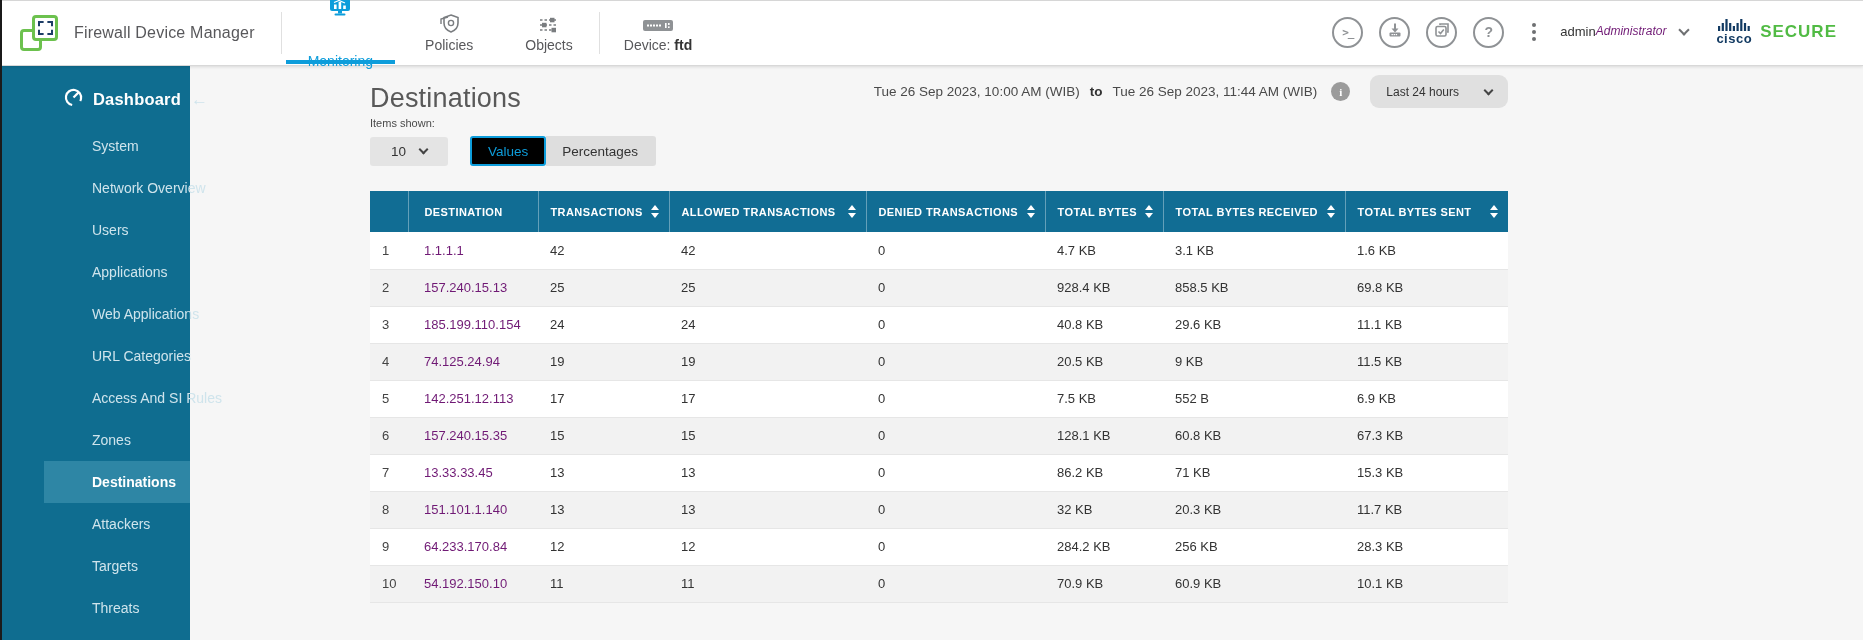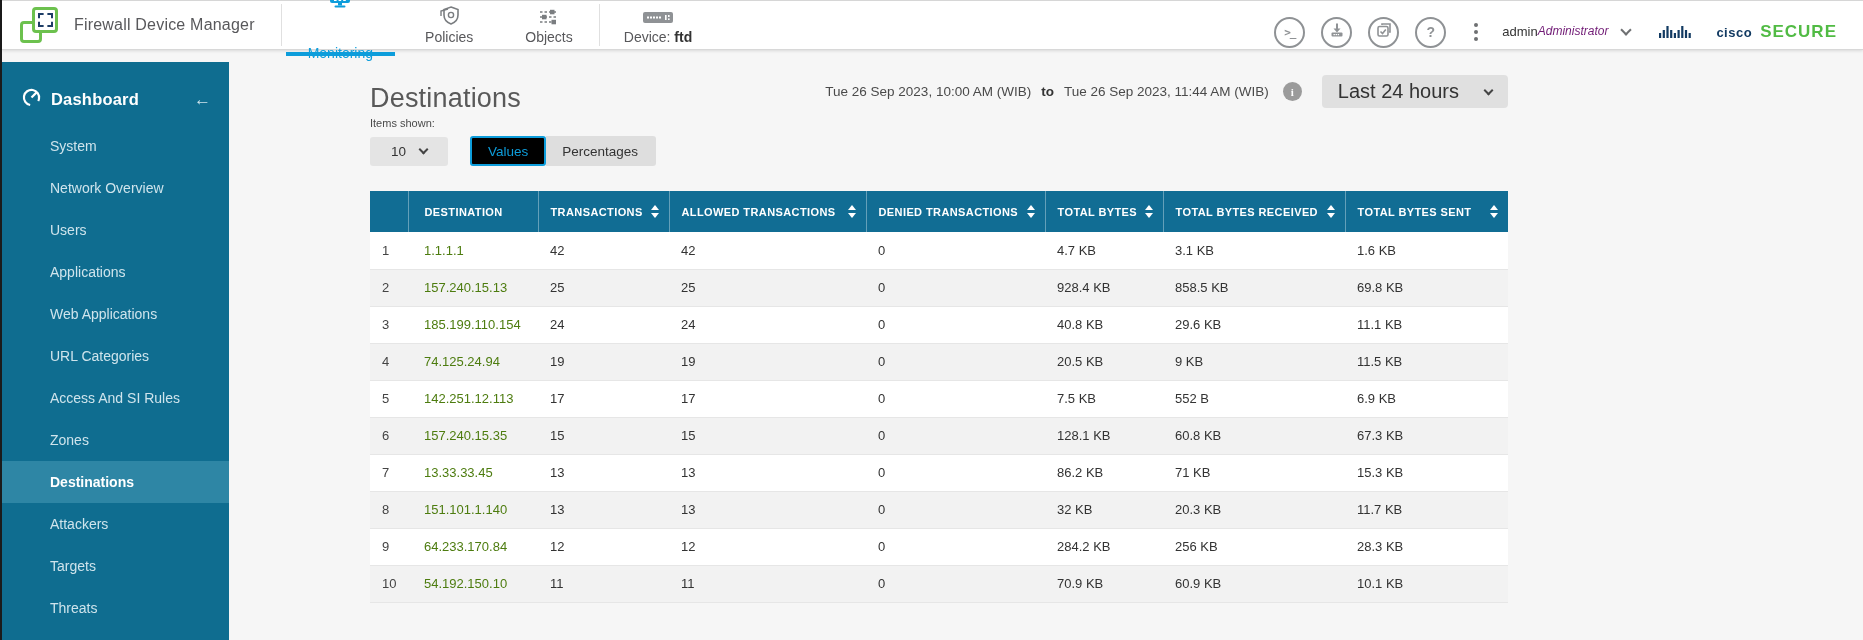--- a/index.html
+++ b/index.html
@@ -1,21 +1,21 @@
 <!DOCTYPE html>
 <html><head>
 <meta charset="utf-8">
 <style>
   * { margin:0; padding:0; box-sizing:border-box; }
   html,body { width:1863px; height:640px; overflow:hidden; }
   body { font-family:"Liberation Sans","DejaVu Sans",sans-serif; background:#f6f6f6; }
   .page { position:relative; width:1863px; height:640px; border-left:2px solid #1b1b1b; }
 
   
-  .app-header { position:absolute; top:0; left:0; right:0; height:50px; background:#fff;
+  .app-header { position:absolute; top:0; left:0; right:0; height:66px; background:#fff;
     border-top:1px solid #d6d6d6; border-bottom:1px solid #d8d8d8;
     box-shadow:0 1px 3px rgba(0,0,0,.12); display:flex; align-items:center; z-index:5; }
   .logo-wrap { width:42px; height:40px; position:relative; margin:0 14px 0 16px; }
   .logo-sq-back { position:absolute; left:2px; bottom:2px; width:22px; height:22px; border:3px solid #6cc14e; border-radius:4px; background:#fff; }
   .logo-sq-front { position:absolute; right:2px; top:2px; width:26px; height:26px; border:3px solid #6cc14e; border-radius:4px; background:#fff; }
   .logo-dash { position:absolute; right:7px; top:8px; width:15px; height:14px; border:2px dashed #1d3d66; }
   .app-title { font-size:16px; color:#58585b; letter-spacing:.2px; margin-right:26px; white-space:nowrap; }
   .v-div { width:1px; height:42px; background:#e0e0e0; }
   .top-tabs { display:flex; align-items:stretch; height:62px; }
   .top-tab { position:relative; display:flex; flex-direction:column; align-items:center; justify-content:center;
@@ -33,26 +33,26 @@
   .cli-glyph { font-size:11px; font-weight:bold; letter-spacing:-1px; color:#8f9295; font-family:"DejaVu Sans Mono",monospace; }
   .help-glyph { font-size:14px; font-weight:bold; color:#8f9295; }
   .kebab { display:flex; flex-direction:column; gap:3px; padding:4px 6px; margin:0 18px 0 6px; cursor:pointer; }
   .kebab i { width:4px; height:4px; border-radius:50%; background:#6e7072; }
   .user-block { display:flex; align-items:center; gap:14px; margin-right:28px; cursor:pointer; }
   .user-lines { display:flex; flex-direction:row; line-height:1.25; }
   .user-name { font-size:13px; color:#333; }
   .user-role { font-size:12px; color:#701a75; font-style:italic; }
   .chev { width:8px; height:8px; border-right:2px solid #6e7072; border-bottom:2px solid #6e7072; transform:rotate(45deg); margin-top:-4px; }
   .brand { display:flex; align-items:center; gap:8px; margin-right:26px; }
-  .cisco-mark { display:flex; flex-direction:row; align-items:center; line-height:1;gap:24px; }
+  .cisco-mark { display:flex; flex-direction:column; align-items:center; line-height:1; }
   .cisco-word { font-size:13px; font-weight:bold; color:#123a62; letter-spacing:.5px; margin-top:1px; }
   .secure-word { font-size:17px; font-weight:bold; color:#51bb44; letter-spacing:1px; }
 
   
-  .sidebar { position:absolute; top:62px; left:0; bottom:0; width:227px; background:#0f6d90; color:#d5e8ef; }
+  .sidebar { position:absolute; top:62px; left:0; bottom:0; width:188px; background:#0f6d90; color:#d5e8ef;padding-left:42px; }
   .side-head { display:flex; align-items:center; gap:10px; padding:26px 18px 14px 20px; }
   .side-head-title { font-size:16.5px; font-weight:bold; color:#fff; letter-spacing:.2px; }
   .collapse-arrow { margin-left:auto; font-size:17px; color:#cfe4ec; cursor:pointer; }
   .side-item { height:42px; line-height:42px; padding-left:48px; font-size:14px; color:#cfe4ec; cursor:pointer; white-space:nowrap; }
   .side-item.selected { background:#2e86a5; color:#fff; font-weight:bold; }
 
   
   .main { position:absolute; top:62px; left:227px; right:0; bottom:0; background:#f6f6f6; }
   .content { position:relative; margin-left:141px; width:1138px; padding-top:14px; }
   .page-title { font-size:27px; font-weight:400; color:#595959; letter-spacing:.2px; margin-top:7px; }
@@ -64,38 +64,38 @@
   .segmented { display:flex; margin-left:22px; }
   .seg-btn { height:30px; display:flex; align-items:center; padding:0 16px; font-size:13.5px; cursor:pointer; }
   .seg-btn.seg-active { background:#000000; border:2px solid #0d9ddb; color:#0d9ddb; border-radius:3px; }
   .seg-btn.seg-plain { background:#dedede; color:#333; border:2px solid #dedede; border-left:none; border-radius:0 3px 3px 0; }
 
   .date-block { position:absolute; top:13px; right:0; display:flex; align-items:center;margin-left:48px; }
   .date-text { font-size:13.5px; color:#4a4a4a; }
   .date-to { font-size:13.5px; font-weight:bold; color:#333; margin:0 10px; }
   .info-icon { width:19px; height:19px; border-radius:50%; background:#9b9b9b; color:#fff; font-size:11px; font-weight:bold;
     display:flex; align-items:center; justify-content:center; margin:0 20px 0 14px; cursor:pointer; font-family:"Liberation Serif",serif; }
-  .time-filter { height:33px; background:#e0e0e0; border-radius:4px; padding:0 16px; display:flex; align-items:center; gap:26px;
-    font-size:20px; color:#333; cursor:pointer; }
+  .time-filter { height:33px; background:#e0e0e0; border-radius:9px; padding:0 16px; display:flex; align-items:center; gap:26px;
+    font-size:12px; color:#333; cursor:pointer; }
 
   
   table.data { margin-top:25px; width:1138px; border-collapse:collapse; table-layout:fixed; background:#fff; }
   .col-0{width:38px;} .col-1{width:130px;padding-left:16px;} .col-2{width:131px;} .col-3{width:197px;}
   .col-4{width:179px;} .col-5{width:118px;} .col-6{width:182px;} .col-7{width:163px;}
   thead th { background:#116d94; color:#fff; font-size:11px; font-weight:bold; letter-spacing:.4px; text-align:left;
     height:41px; padding:0 10px 0 12px; border-left:1px solid rgba(255,255,255,.35); }
   thead th:first-child { border-left:none; }
   thead th .th-inner { display:flex; align-items:center; justify-content:space-between; gap:6px; }
   .sort-icon { display:inline-flex; flex-direction:column; gap:3px; flex:none; }
   .sort-icon .tri-up { width:0; height:0; border-left:4px solid transparent; border-right:4px solid transparent; border-bottom:5px solid #fff; }
   .sort-icon .tri-dn { width:0; height:0; border-left:4px solid transparent; border-right:4px solid transparent; border-top:5px solid #fff; }
   tbody td { height:37px; padding:0 10px 0 12px; font-size:13px; color:#333; border-bottom:1px solid #e6e6e6; background:#fff; }
   tbody tr:nth-child(even) td { background:#f2f2f2; }
   td.rank-cell { color:#444; }
-  .dest-link { color:#4d7c0f; text-decoration:none; cursor:pointer; }
+  .dest-link { color:#701a75; text-decoration:none; cursor:pointer; }
 </style>
 </head>
 <body>
 
 <div class="page">
 
   <header class="app-header">
     <div class="logo-wrap">
       <div class="logo-sq-back"></div>
       <div class="logo-sq-front"></div>

